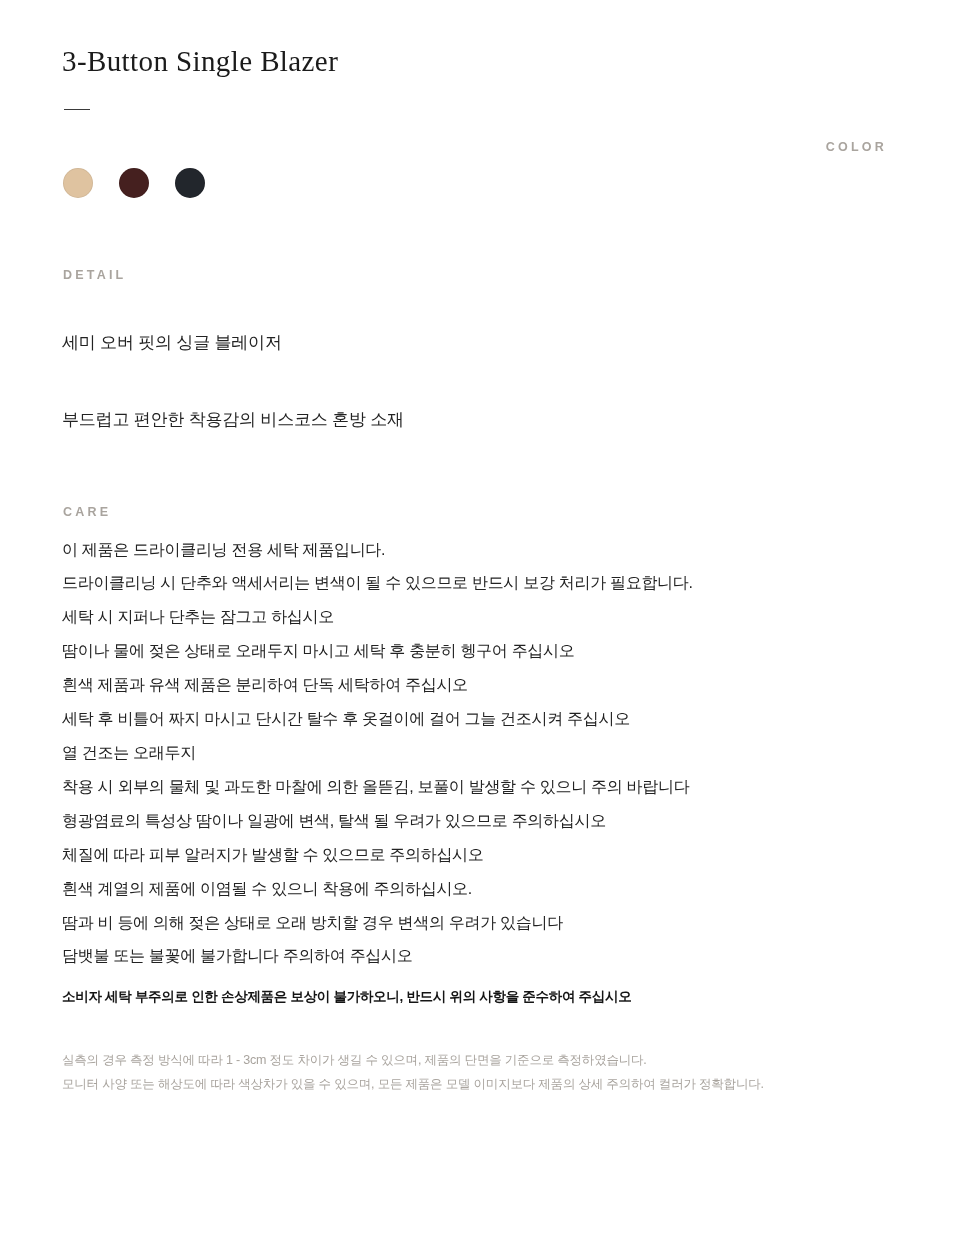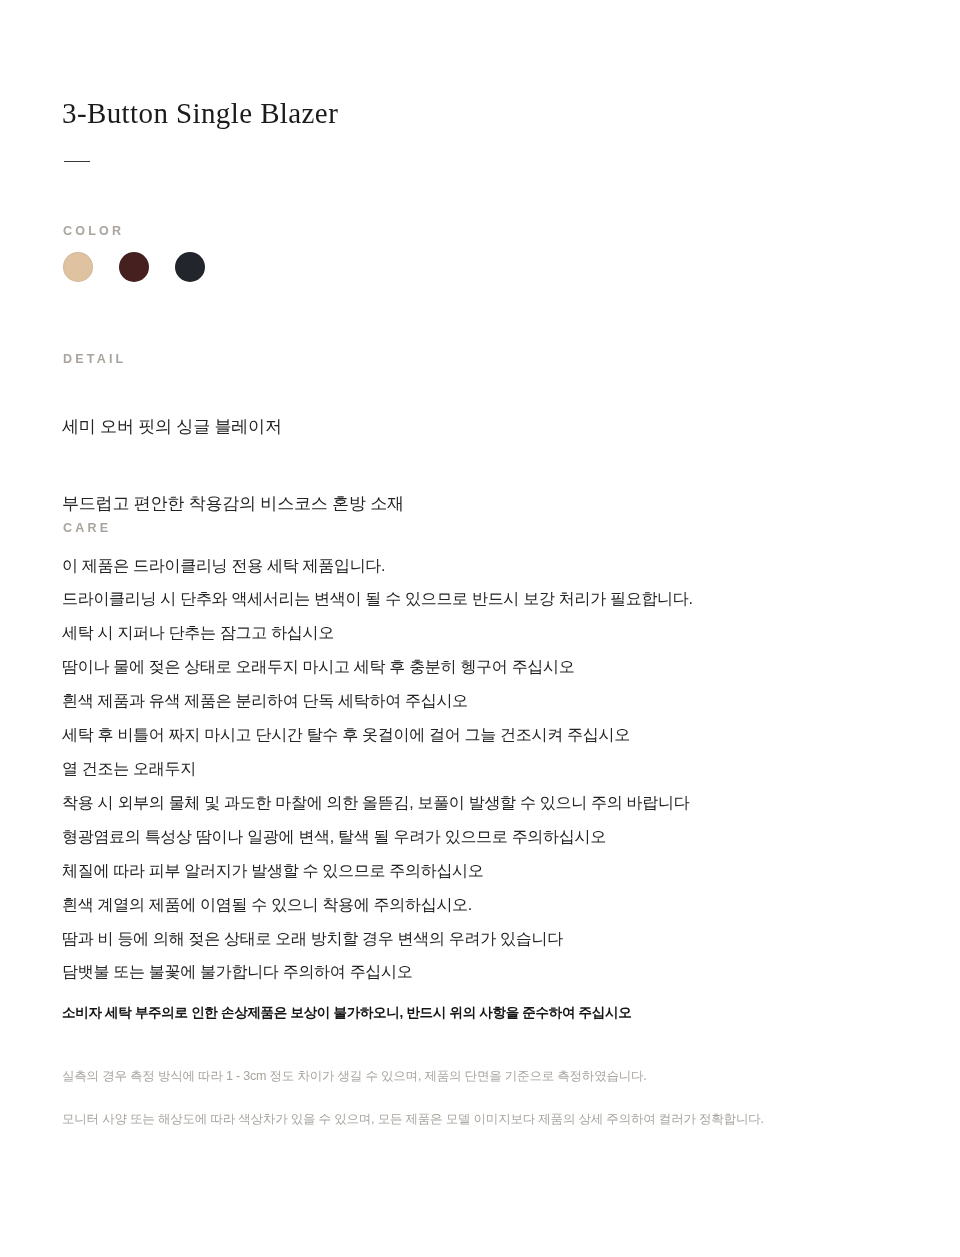--- a/index.html
+++ b/index.html
@@ -11,21 +11,21 @@
     width: 960px;
     min-height: 1257px;
     font-family: "Liberation Sans", sans-serif;
     color: #1c1c1c;
     -webkit-font-smoothing: antialiased;
   }
   .page {
     width: 949px;
     min-height: 1257px;
     box-sizing: border-box;
-    padding: 95px 62px 40px 62px;
+    padding: 43px 62px 40px 62px;
     position: relative;
   }
 
   
   .product-title {
     font-family: "Liberation Serif", "DejaVu Serif", serif;
     font-size: 29px;
     font-weight: 400;
     letter-spacing: 0.4px;
     color: #1b1b1b;
@@ -47,21 +47,21 @@
   .section-label {
     font-size: 12.5px;
     font-weight: 700;
     letter-spacing: 3.2px;
     color: #a9a49e;
     text-transform: uppercase;
     margin: 0 0 14px 1px;
   }
 
   
-  .color-section { margin-top: 62px; }
+  .color-section { margin-top: 30px; text-align: right; }
   .swatch-row {
     display: flex;
     align-items: center;
     gap: 26px;
     margin-top: 14px;
     margin-left: 1px;
   }
   .swatch {
     width: 30px;
     height: 30px;
@@ -76,21 +76,21 @@
   .detail-section { margin-top: 70px; }
   .detail-line {
     font-size: 17px;
     line-height: 1.95;
     color: #222222;
     letter-spacing: -0.2px;
     margin-top: 44px;
   }
 
   
-  .care-section { }
+  .care-section { margin-top: 68px; }
   .care-line {
     font-size: 16px;
     line-height: 2.12;
     color: #222222;
     letter-spacing: -0.3px;
   }
   .care-note {
     font-size: 13.5px;
     font-weight: 700;
     color: #141414;
@@ -99,21 +99,20 @@
     line-height: 1.8;
   }
 
   
   .footnotes { margin-top: 38px; }
   .footnote-line {
     font-size: 12.5px;
     line-height: 1.95;
     color: #a8a39d;
     letter-spacing: -0.2px;
-    margin-top: 19px;
   }
 </style>
 </head>
 <body>
 
 <div class="page">
 
   <h1 class="product-title">3-Button Single Blazer</h1>
   <div class="title-rule"></div>
 

